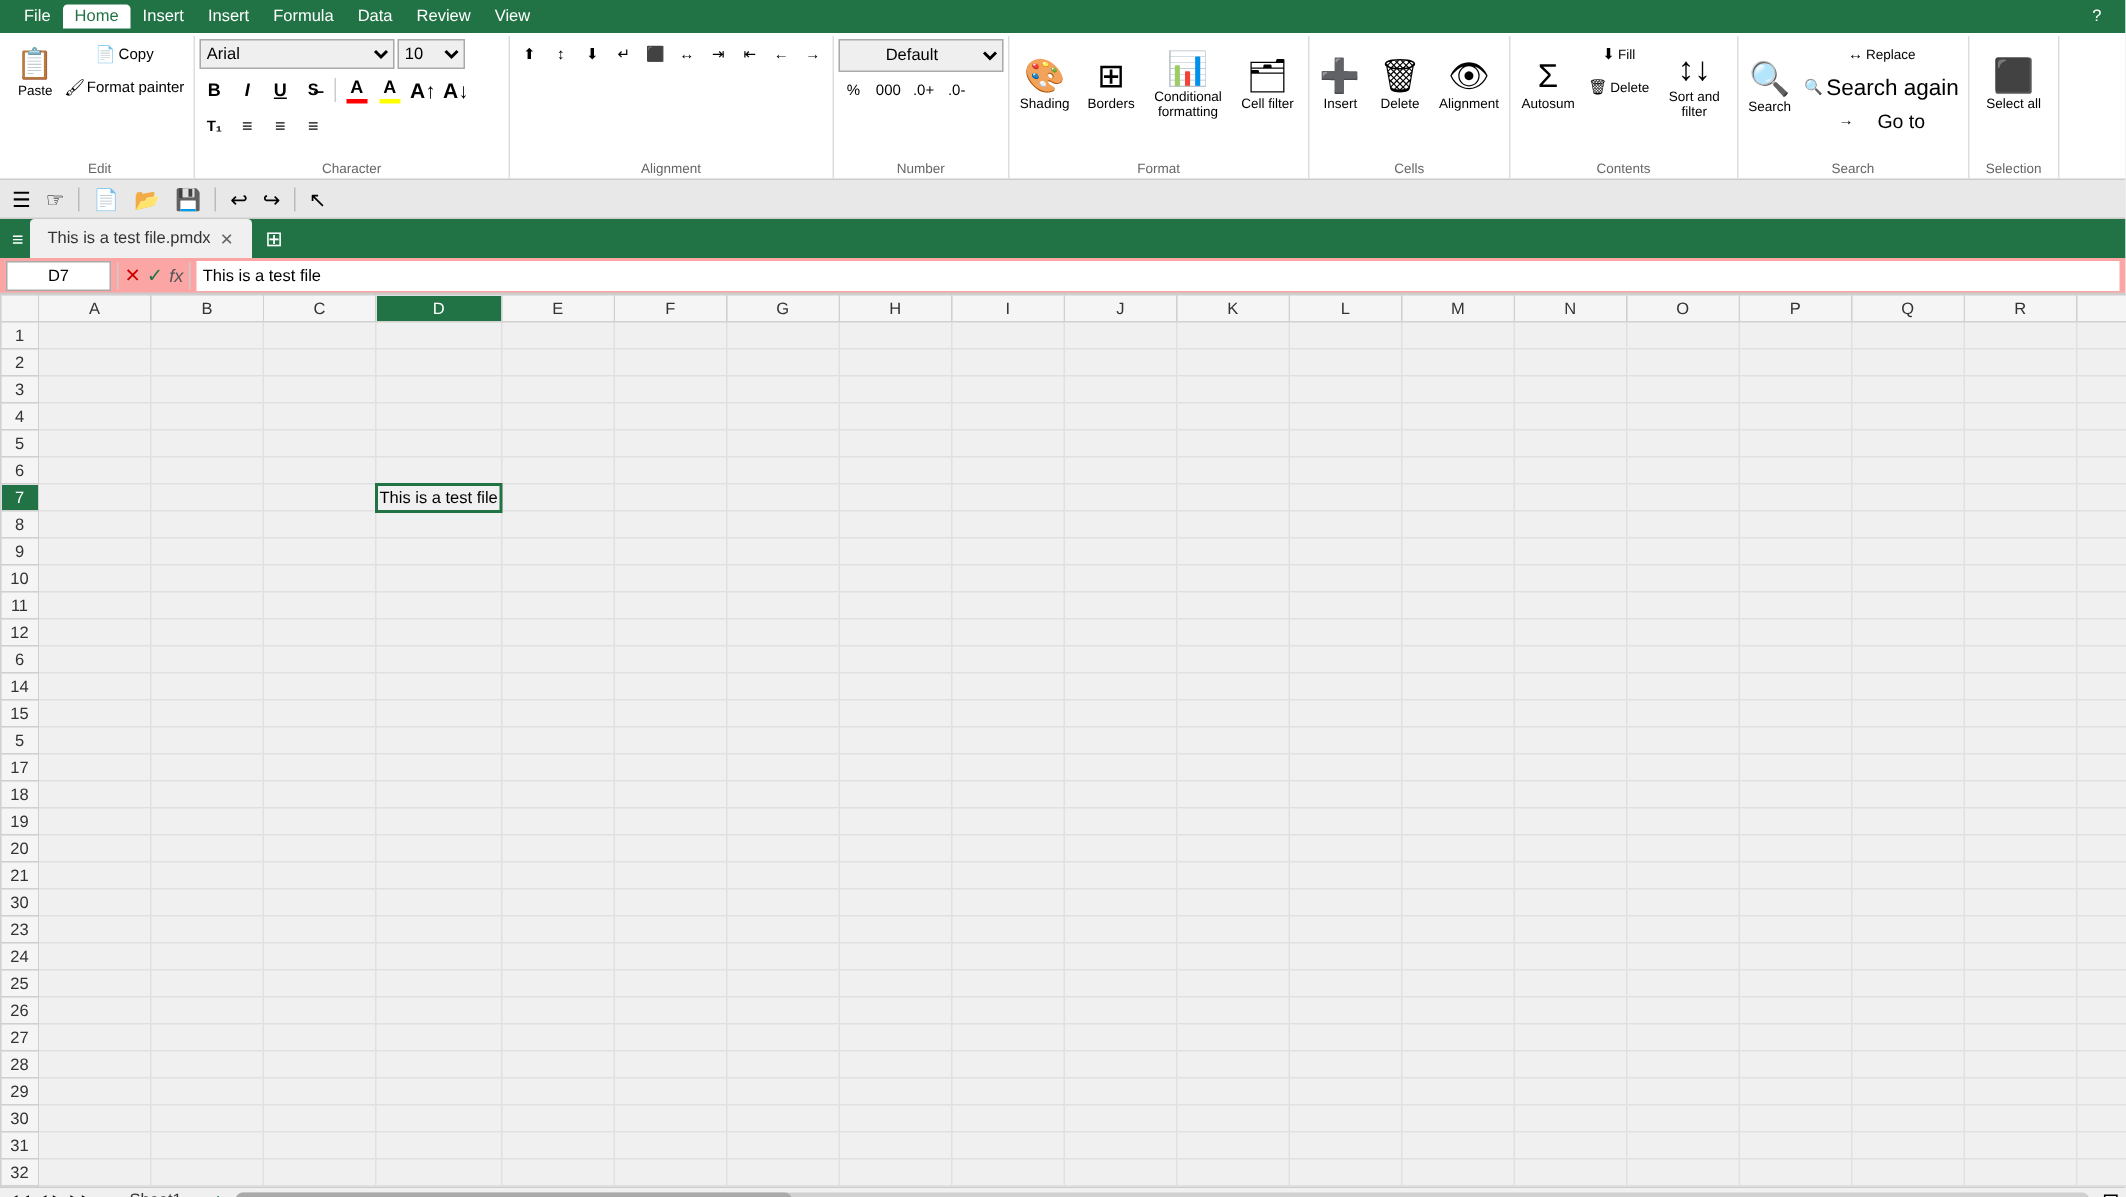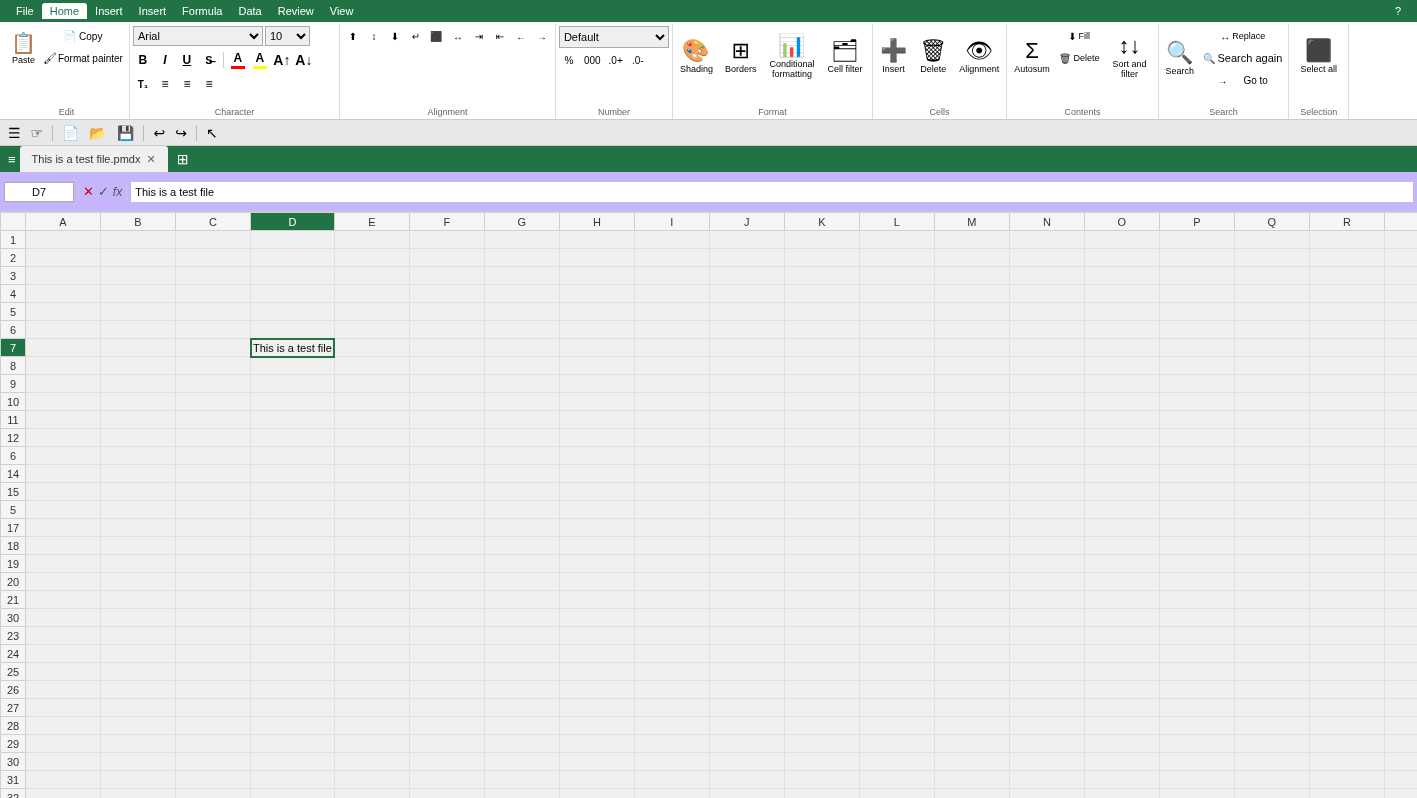--- a/index.html
+++ b/index.html
@@ -84,20 +84,21 @@
       border: 1px solid #aaa;
       margin-left: 2px;
     }
 
     
     .number-select {
       width: 110px;
       height: 22px;
       font-size: 11px;
       border: 1px solid #aaa;
+      text-align: center;
     }
 
     
     .toolbar-row {
       background: #e8e8e8;
       border-bottom: 1px solid #ccc;
       display: flex;
       align-items: center;
       height: 26px;
       padding: 0 4px;
@@ -107,25 +108,25 @@
       padding: 1px 4px;
       cursor: pointer;
       border-radius: 2px;
       font-size: 14px;
       line-height: 1;
     }
     .toolbar-separator { width: 1px; background: #bbb; height: 16px; margin: 0 3px; }
 
     
     .formula-bar {
-      background: #c4b5fd;
+      background: #fca5a5;
       border-bottom: 1px solid #ccc;
       display: flex;
       align-items: center;
-      height: 40px;
+      height: 24px;
       padding: 0 4px;
     }
     .cell-ref {
       width: 70px;
       height: 20px;
       border: 1px solid #aaa;
       font-size: 11px;
       padding: 0 4px;
       text-align: center;
     }
@@ -465,25 +466,25 @@
         <div style="font-size:22px">🔍</div>
         <span style="font-size:9px">Search</span>
       </div>
       <div style="display:flex;flex-direction:column;gap:2px">
         <div class="ribbon-btn-small">
           <span>↔</span>
           <span style="font-size:9px;margin-left:2px">Replace</span>
         </div>
         <div class="ribbon-btn-small">
           <span>🔍</span>
-          <span style="font-size:11px;margin-left:2px">Search again</span>
+          <span style="font-size:15px;margin-left:2px">Search again</span>
         </div>
         <div class="ribbon-btn-small">
           <span>→</span>
-          <span style="font-size:10px;margin-left:16px">Go to</span>
+          <span style="font-size:13px;margin-left:16px">Go to</span>
         </div>
       </div>
     </div>
     <span class="section-label">Search</span>
   </div>
 
   <div class="section-wrap" style="min-width:60px">
     <div style="padding-bottom:4px">
       <div class="ribbon-btn" style="min-height:60px">
         <div style="font-size:22px">⬛</div>

